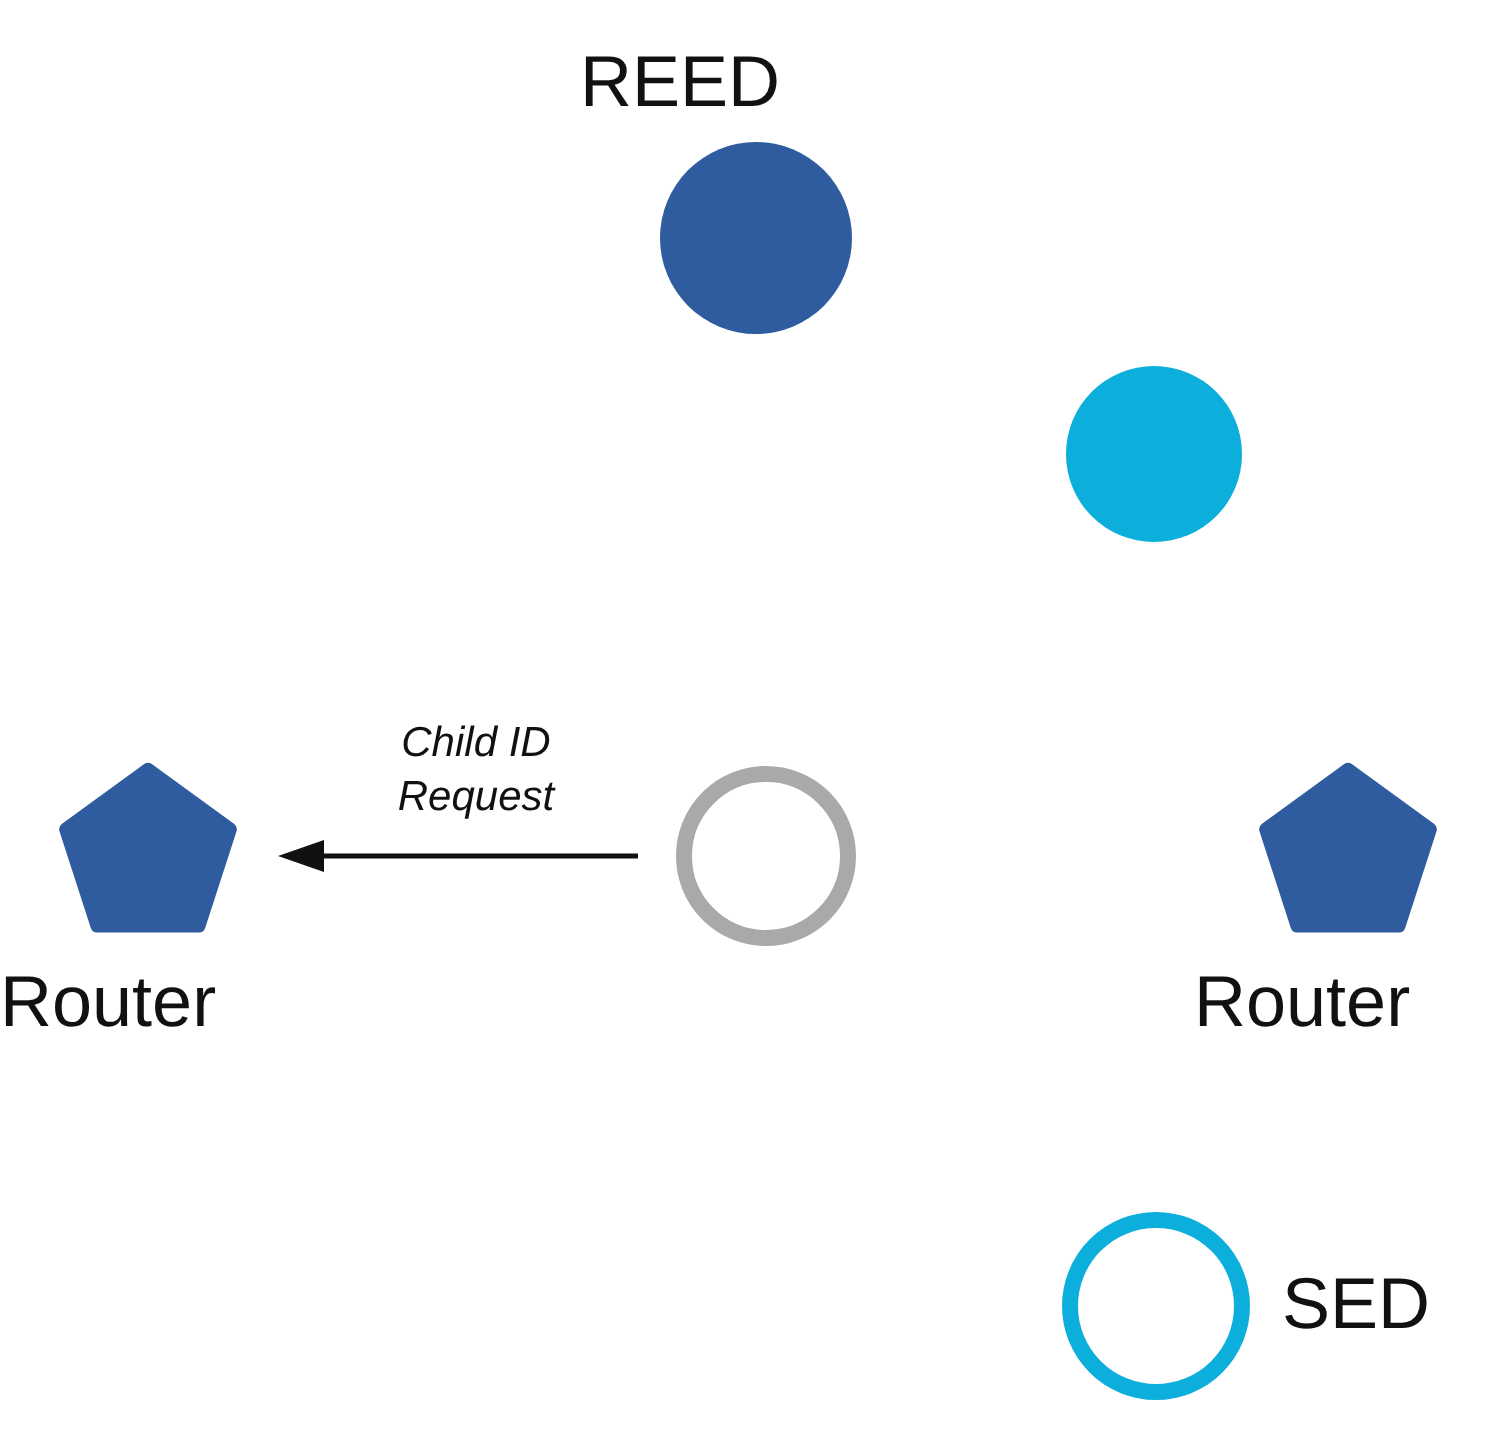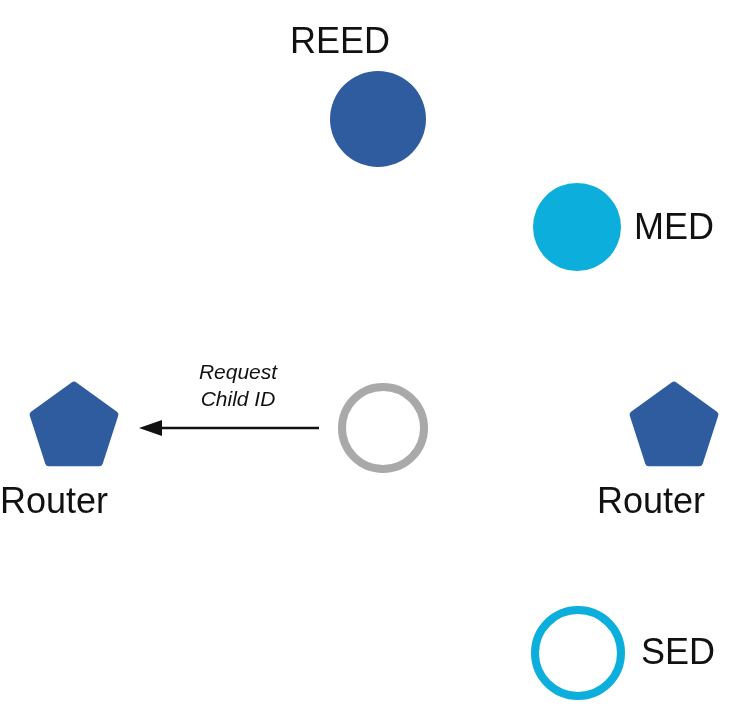--- a/index.html
+++ b/index.html
@@ -68,30 +68,29 @@
 </style>
 </head>
 <body>
 
 <div class="canvas">
 
   <div class="label centered label-reed">REED</div>
   <div class="node-circle reed-circle" style="background-color: rgb(46, 92, 158);"></div>
 
   <div class="node-circle med-circle" style="background-color: rgb(12, 174, 219);"></div>
-  <div class="label label-med">MED</div>
 
   <svg class="pentagon-svg pentagon-left" viewBox="0 0 100 96">
     <polygon points="50,5 90.9,34.7 75.3,82.8 24.7,82.8 9.1,34.7" stroke-width="7" stroke-linejoin="round" style="fill: rgb(46, 92, 158); stroke: rgb(46, 92, 158);"></polygon>
   </svg>
   <div class="label centered label-router-left">Router</div>
 
   <div class="arrow-label">
+    <div>Child ID</div>
     <div>Request</div>
-    <div>Child ID</div>
   </div>
   <svg class="arrow-svg" viewBox="0 0 200 36">
     <line x1="189" y1="18" x2="28" y2="18" stroke-width="2.5" style="stroke: rgb(17, 17, 17);"></line>
     <polygon points="9,18 32,10 32,26" style="fill: rgb(17, 17, 17);"></polygon>
   </svg>
 
   <div class="node-circle parent-circle" style="border-color: rgb(169, 169, 169);"></div>
 
   <svg class="pentagon-svg pentagon-right" viewBox="0 0 100 96">
     <polygon points="50,5 90.9,34.7 75.3,82.8 24.7,82.8 9.1,34.7" stroke-width="7" stroke-linejoin="round" style="fill: rgb(46, 92, 158); stroke: rgb(46, 92, 158);"></polygon>

